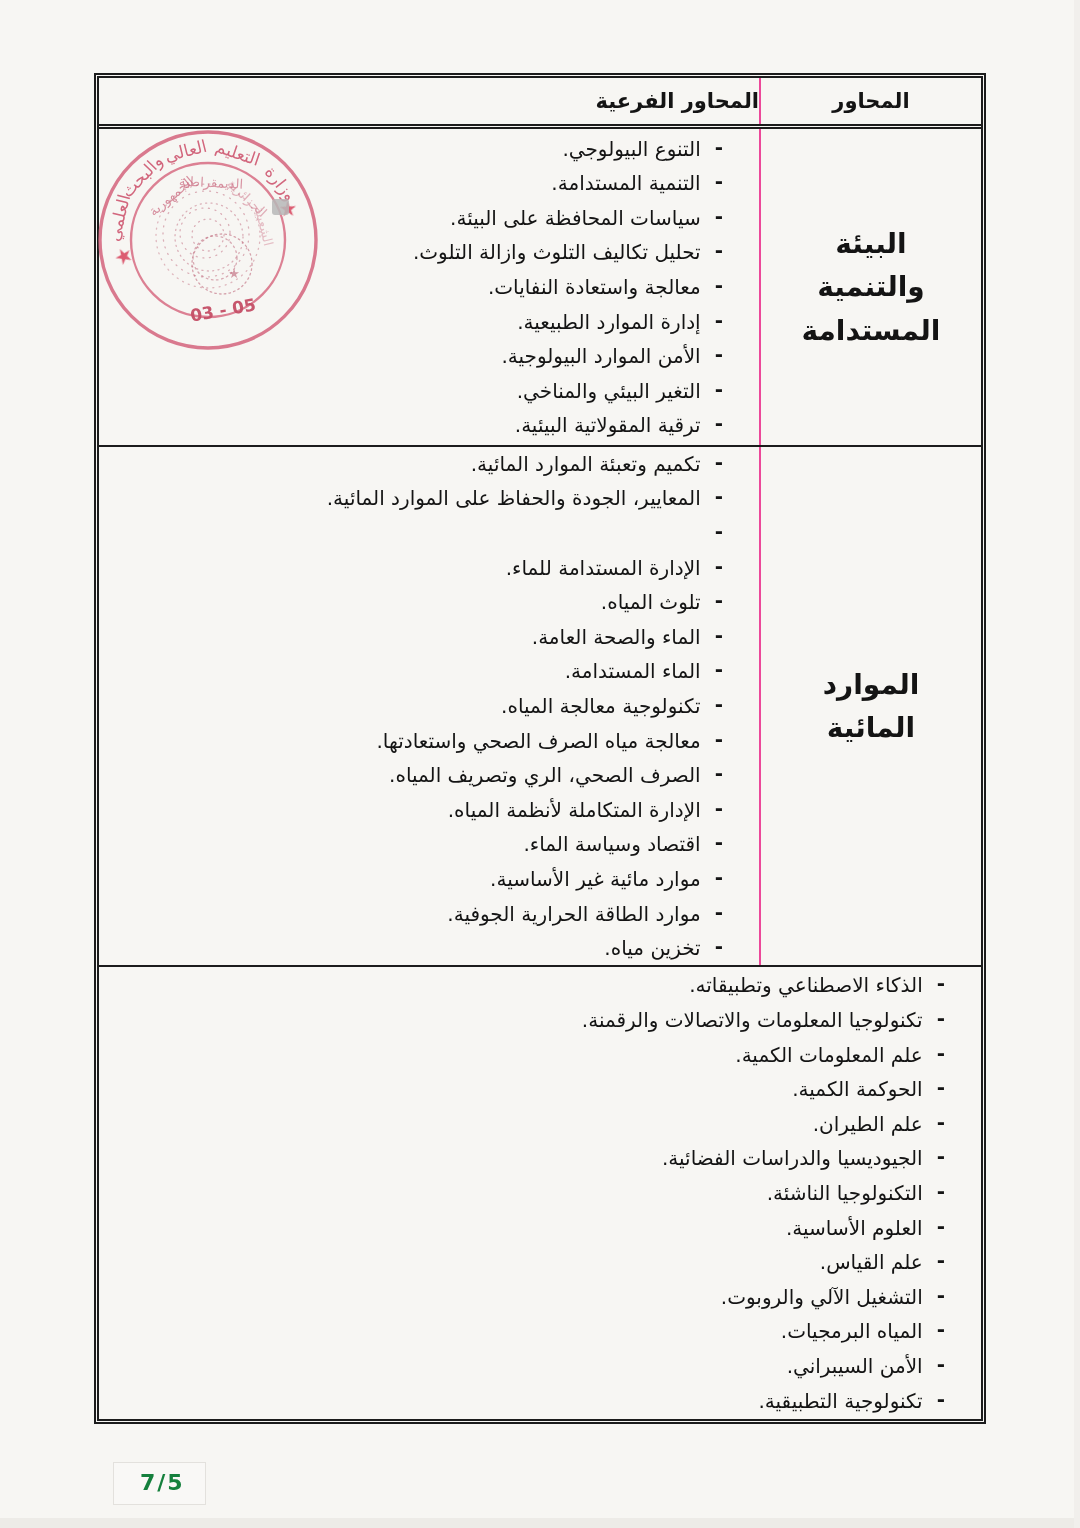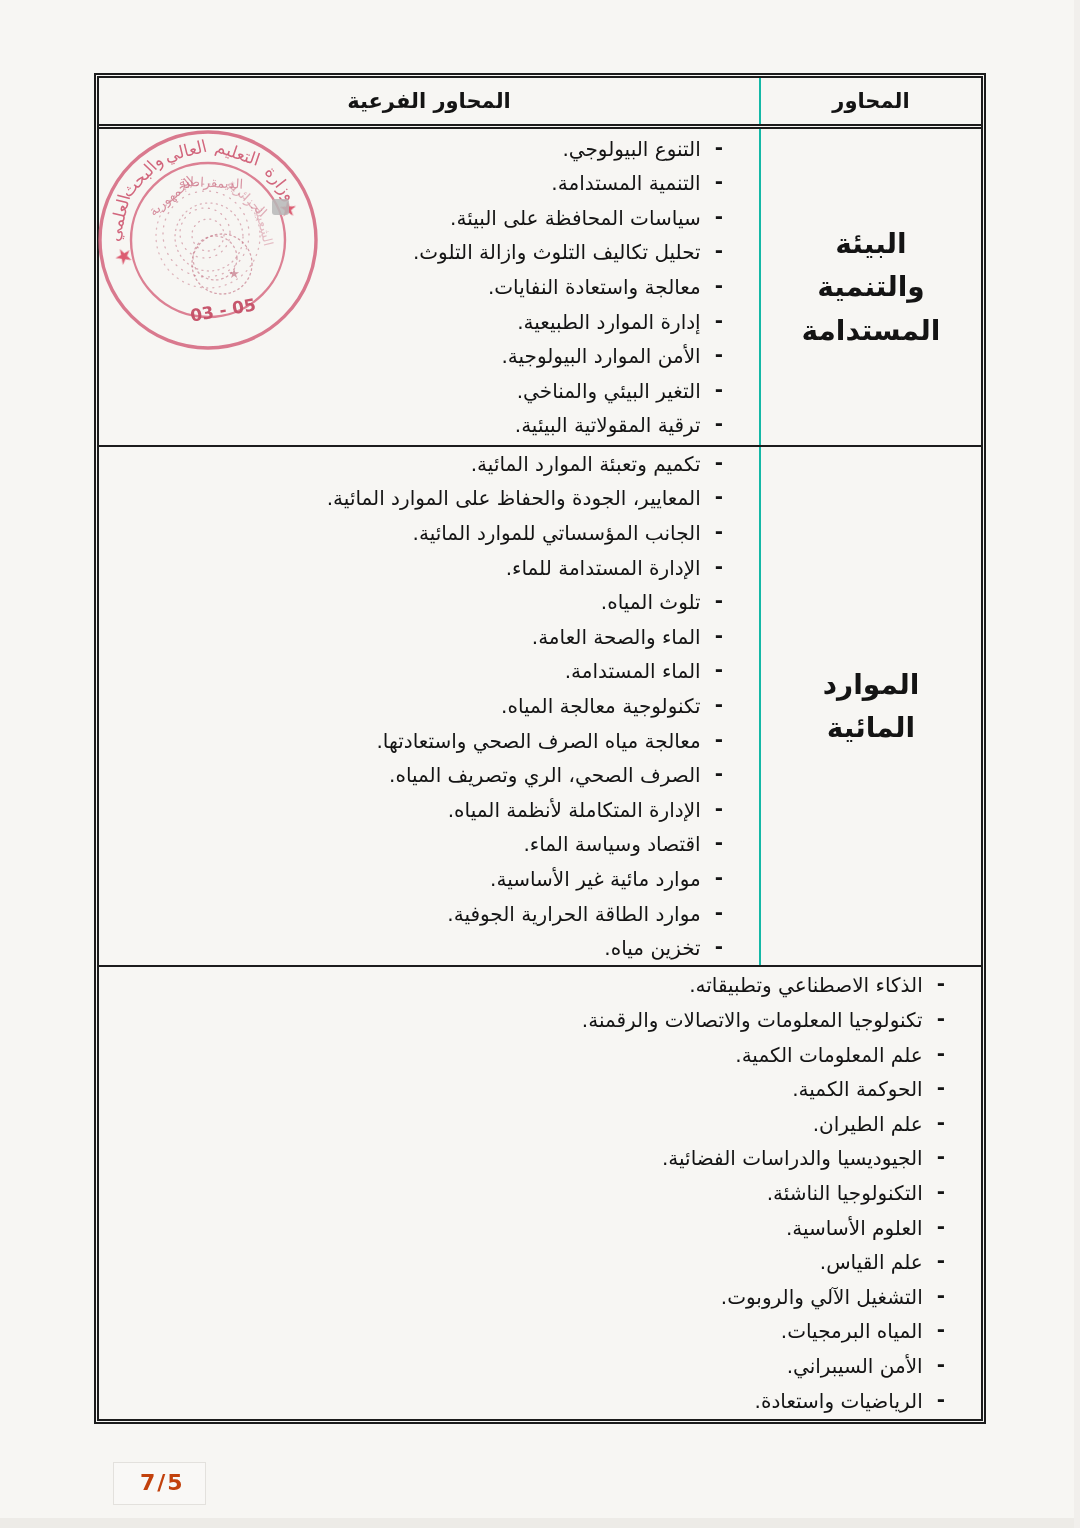--- a/index.html
+++ b/index.html
@@ -21,26 +21,26 @@
     direction:rtl;
     box-sizing:border-box;
   }
   .thead{
     display:flex;flex-direction:row;
     border-bottom:5px double #1c1c1c;
     height:46px;
   }
   .axes-col{
     width:222px;flex:0 0 222px;
-    border-left:2px solid #14b8a6;
+    border-left:2px solid #ec4899;
     display:flex;align-items:center;justify-content:center;
     box-sizing:border-box;
     text-align:center;
   }
-  .sub-col{flex:1 1 auto;display:flex;align-items:center;justify-content:center;}
+  .sub-col{flex:1 1 auto;display:flex;align-items:center;justify-content:flex-start;}
   .hdr-label{font-weight:bold;font-size:21px;}
   .row{display:flex;flex-direction:row;}
   .row + .row{border-top:2px solid #1c1c1c;}
   .row-1{height:316px;}
   .row-2{height:518px;}
   .row-3{height:452px;}
   .axis-label{
     font-weight:bold;font-size:28px;line-height:1.55;
     padding:0 31px;
   }
@@ -70,21 +70,21 @@
   .scan-blob{
     position:absolute;left:272px;top:199px;width:17px;height:16px;
     background:#b7b7b7;border-radius:3px;opacity:.85;
   }
 
   
   .page-num{
     position:absolute;left:113px;top:1462px;
     padding:7px 20px 9px 26px;
     border:1px solid #e3e1dd;
-    color:#c2410c;
+    color:#15803d;
     font-weight:bold;font-size:22px;letter-spacing:2px;
     direction:ltr;
     background:rgba(255,255,255,.25);
   }
 
   
   .edge-bottom{position:absolute;left:0;bottom:0;width:100%;height:10px;background:#edebe7;}
   .edge-right{position:absolute;right:0;top:0;width:6px;height:100%;background:#f1efec;}
 </style>
 </head>
@@ -155,21 +155,20 @@
         <div class="item">
             <span class="dash">-</span>
             <span class="txt">تكميم وتعبئة الموارد المائية.</span>
           </div>
         <div class="item">
             <span class="dash">-</span>
             <span class="txt">المعايير، الجودة والحفاظ على الموارد المائية.</span>
           </div>
         <div class="item">
             <span class="dash">-</span>
-            <span class="txt">الجانب المؤسساتي للموارد المائية.</span>
           </div>
         <div class="item">
             <span class="dash">-</span>
             <span class="txt">الإدارة المستدامة للماء.</span>
           </div>
         <div class="item">
             <span class="dash">-</span>
             <span class="txt">تلوث المياه.</span>
           </div>
         <div class="item">
@@ -260,21 +259,21 @@
         <div class="item">
             <span class="dash">-</span>
             <span class="txt">المياه البرمجيات.</span>
           </div>
         <div class="item">
             <span class="dash">-</span>
             <span class="txt">الأمن السيبراني.</span>
           </div>
         <div class="item">
             <span class="dash">-</span>
-            <span class="txt">الرياضيات واستعادة.</span>
+            <span class="txt">تكنولوجية التطبيقية.</span>
           </div>
       </div>
     </div>
   </div>
 
   <div class="stamp">
     <svg viewBox="0 0 268 268" xmlns="http://www.w3.org/2000/svg">
       <g fill="none" stroke="#d4637b">
         <circle cx="134" cy="134" r="108" stroke-width="3.4" opacity="0.85"></circle>
         <circle cx="134" cy="134" r="77" stroke-width="2.4" opacity="0.8"></circle>

